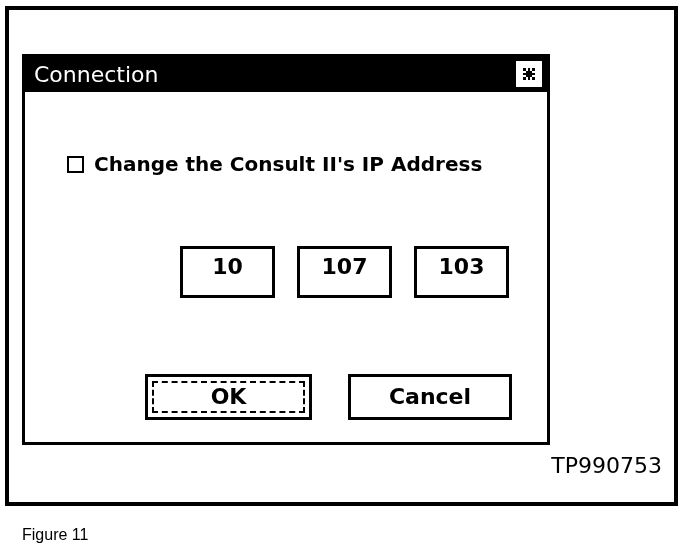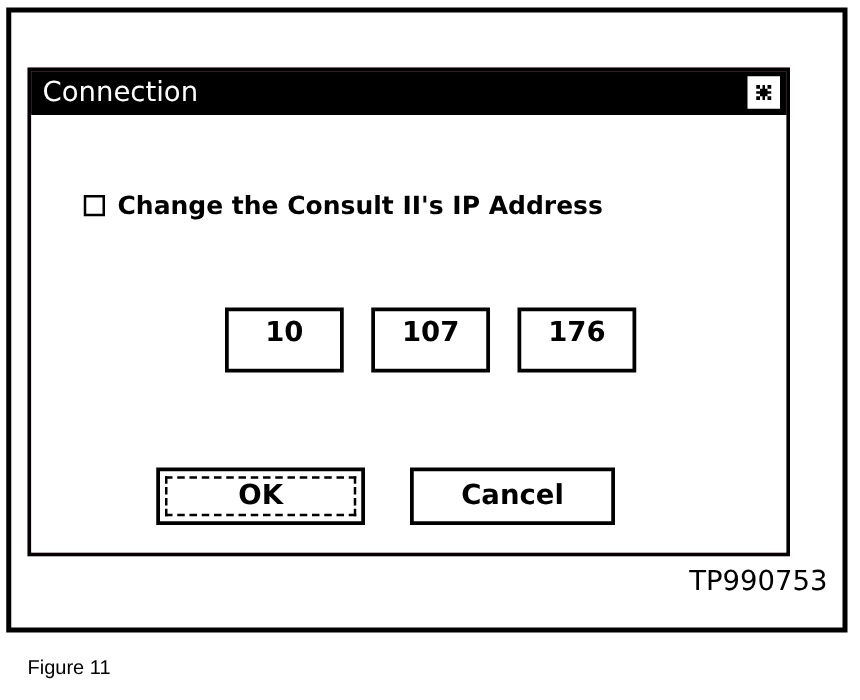--- a/index.html
+++ b/index.html
@@ -27,25 +27,25 @@
     border: 4px solid #000000;
     box-sizing: border-box;
     background: #ffffff;
   }
 
   
   #dialog-window {
     position: absolute;
     left: 13px;
     top: 44px;
-    width: 610px;
+    width: 528px;
     height: 391px;
     border: 3px solid #000000;
     box-sizing: border-box;
-    background: #f9a8d4;
+    background: #6d28d9;
   }
 
   
   #title-bar {
     position: absolute;
     left: 0;
     top: 0;
     width: 100%;
     height: 35px;
     background: #000000;
@@ -145,21 +145,21 @@
     text-align: center;
     font-family: "DejaVu Sans", sans-serif;
     font-size: 22px;
     font-weight: 700;
     line-height: 27px;
   }
 
   
   #button-row {
     position: absolute;
-    left: 100px;
+    left: 120px;
     top: 282px;
     display: flex;
   }
   .dlg-button {
     height: 46px;
     border: 3px solid #000000;
     box-sizing: border-box;
     background: #ffffff;
     position: relative;
     cursor: pointer;
@@ -254,21 +254,21 @@
       </div>
 
       <div id="ip-octet-row">
         <div class="ip-octet-box">
           <div class="ip-octet-value">10</div>
         </div>
         <div class="ip-octet-box">
           <div class="ip-octet-value">107</div>
         </div>
         <div class="ip-octet-box">
-          <div class="ip-octet-value">176</div>
+          <div class="ip-octet-value">103</div>
         </div>
       </div>
 
       <div id="button-row">
         <button id="ok-button" class="dlg-button">
           <span class="dlg-button-focus-ring"></span>
           <span class="dlg-button-label">OK</span>
         </button>
         <button id="cancel-button" class="dlg-button">
           <span class="dlg-button-label">Cancel</span>

